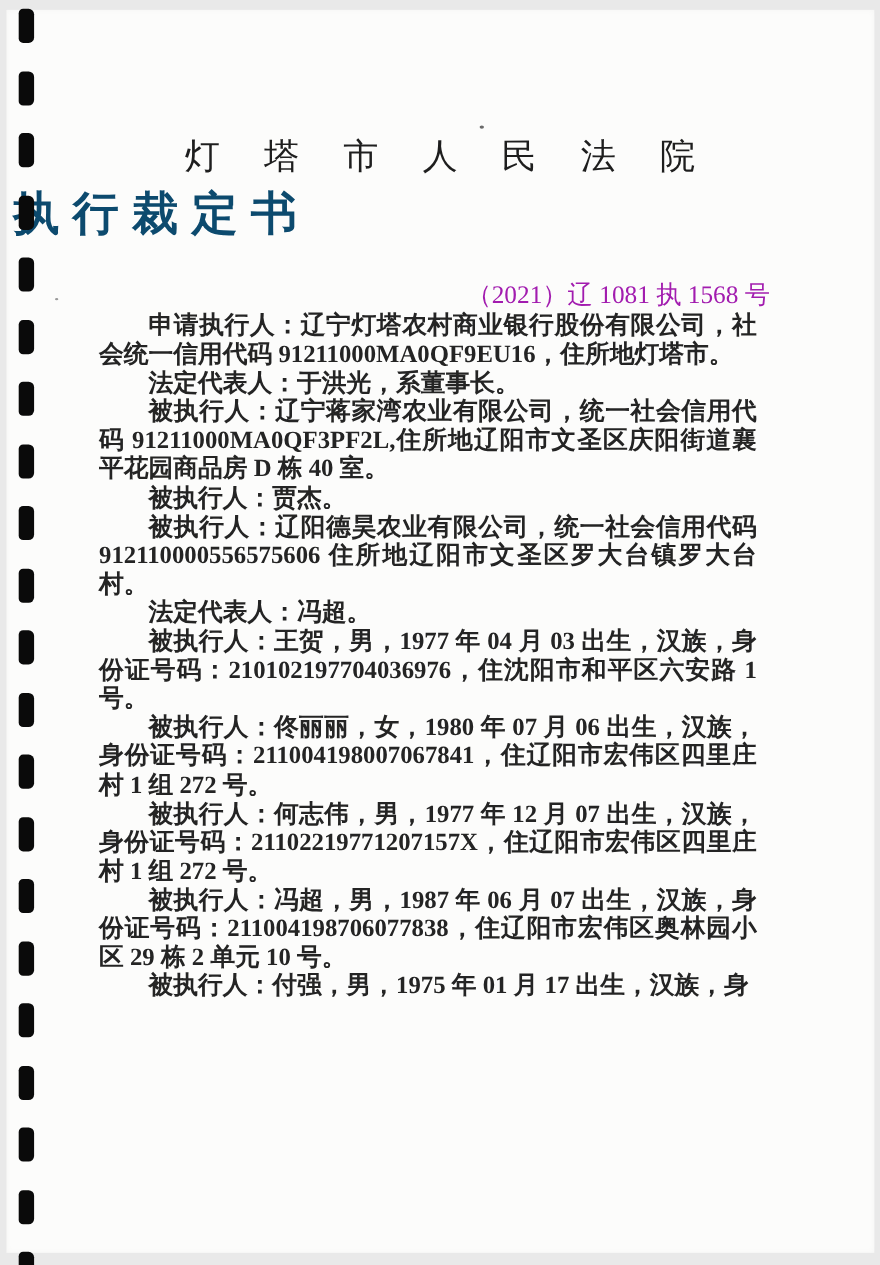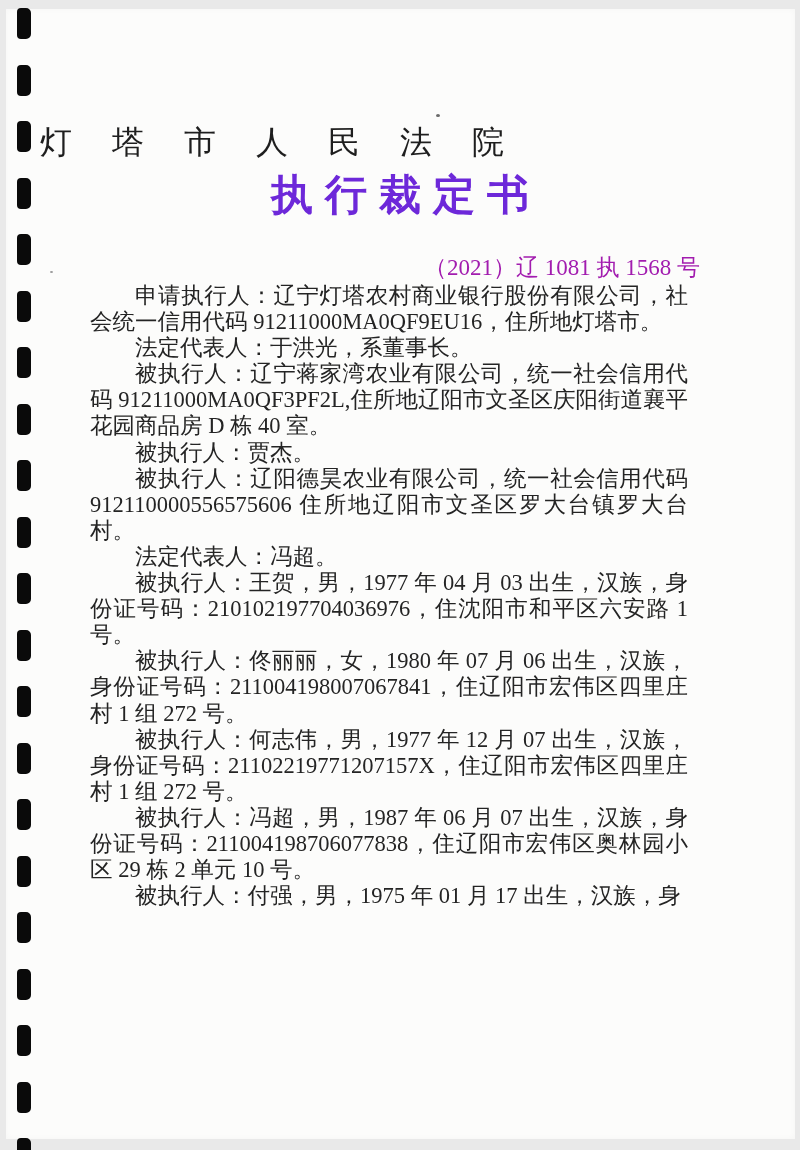--- a/index.html
+++ b/index.html
@@ -29,61 +29,63 @@
     width: 14px;
     height: 31px;
     background: #0a0a0a;
     border-radius: 4px 5px 5px 4px;
   }
   .court-name {
     position: absolute;
     top: 122px;
     left: 0;
     width: 100%;
+    text-align: center;
     font-size: 32px;
     line-height: 40px;
     letter-spacing: 40px;
     padding-left: 40px;
     box-sizing: border-box;
     color: #1e1e1e;
     white-space: nowrap;
   }
   .doc-title {
     position: absolute;
     top: 170px;
     left: 0;
     width: 100%;
-    text-align: center;
+    text-align: left;
     font-size: 42px;
     line-height: 50px;
     font-weight: 700;
     letter-spacing: 12px;
     padding-left: 12px;
     box-sizing: border-box;
-    color: #6d28d9;
+    color: #0c4a6e;
     white-space: nowrap;
   }
   .case-number {
     position: absolute;
     top: 254px;
     right: 100px;
     font-size: 23px;
     line-height: 28px;
     color: #a21caf;
     white-space: nowrap;
   }
   .body-text {
     position: absolute;
     top: 283px;
     left: 90px;
     width: 598px;
     font-size: 22.5px;
     line-height: 26.1px;
     color: #242424;
     text-align: justify;
+    font-weight: bold;
   }
   .body-text p {
     margin: 0;
     padding: 0;
     text-indent: 2em;
   }
   .speck {
     position: absolute;
     background: #6a6a6a;
     border-radius: 50%;

